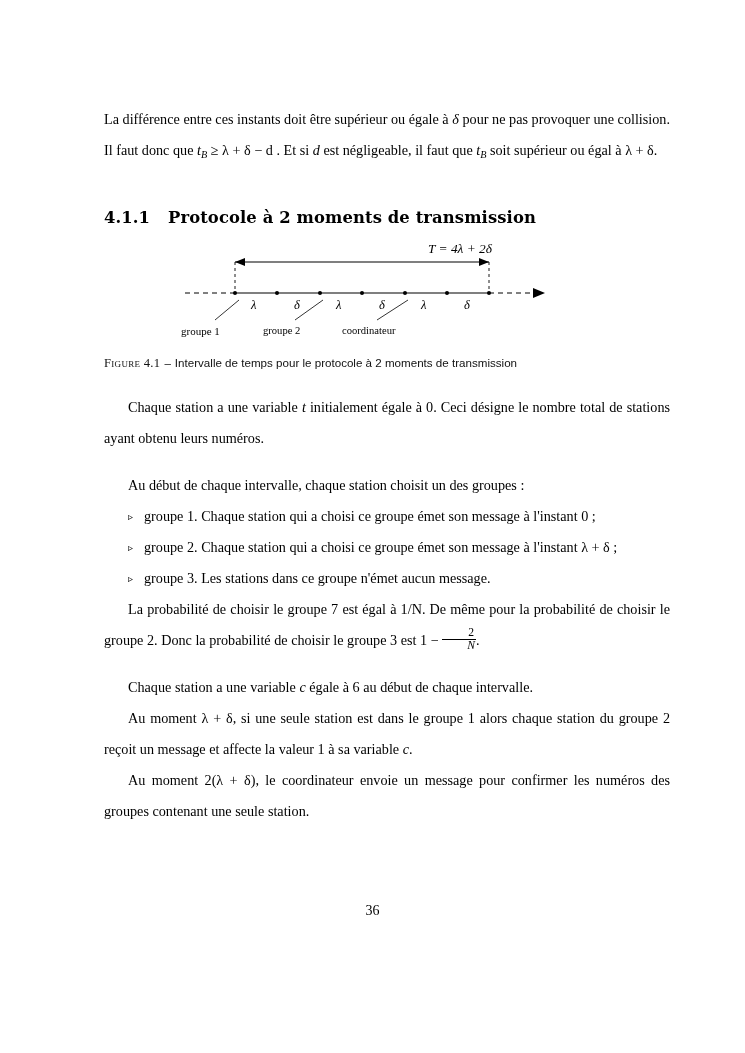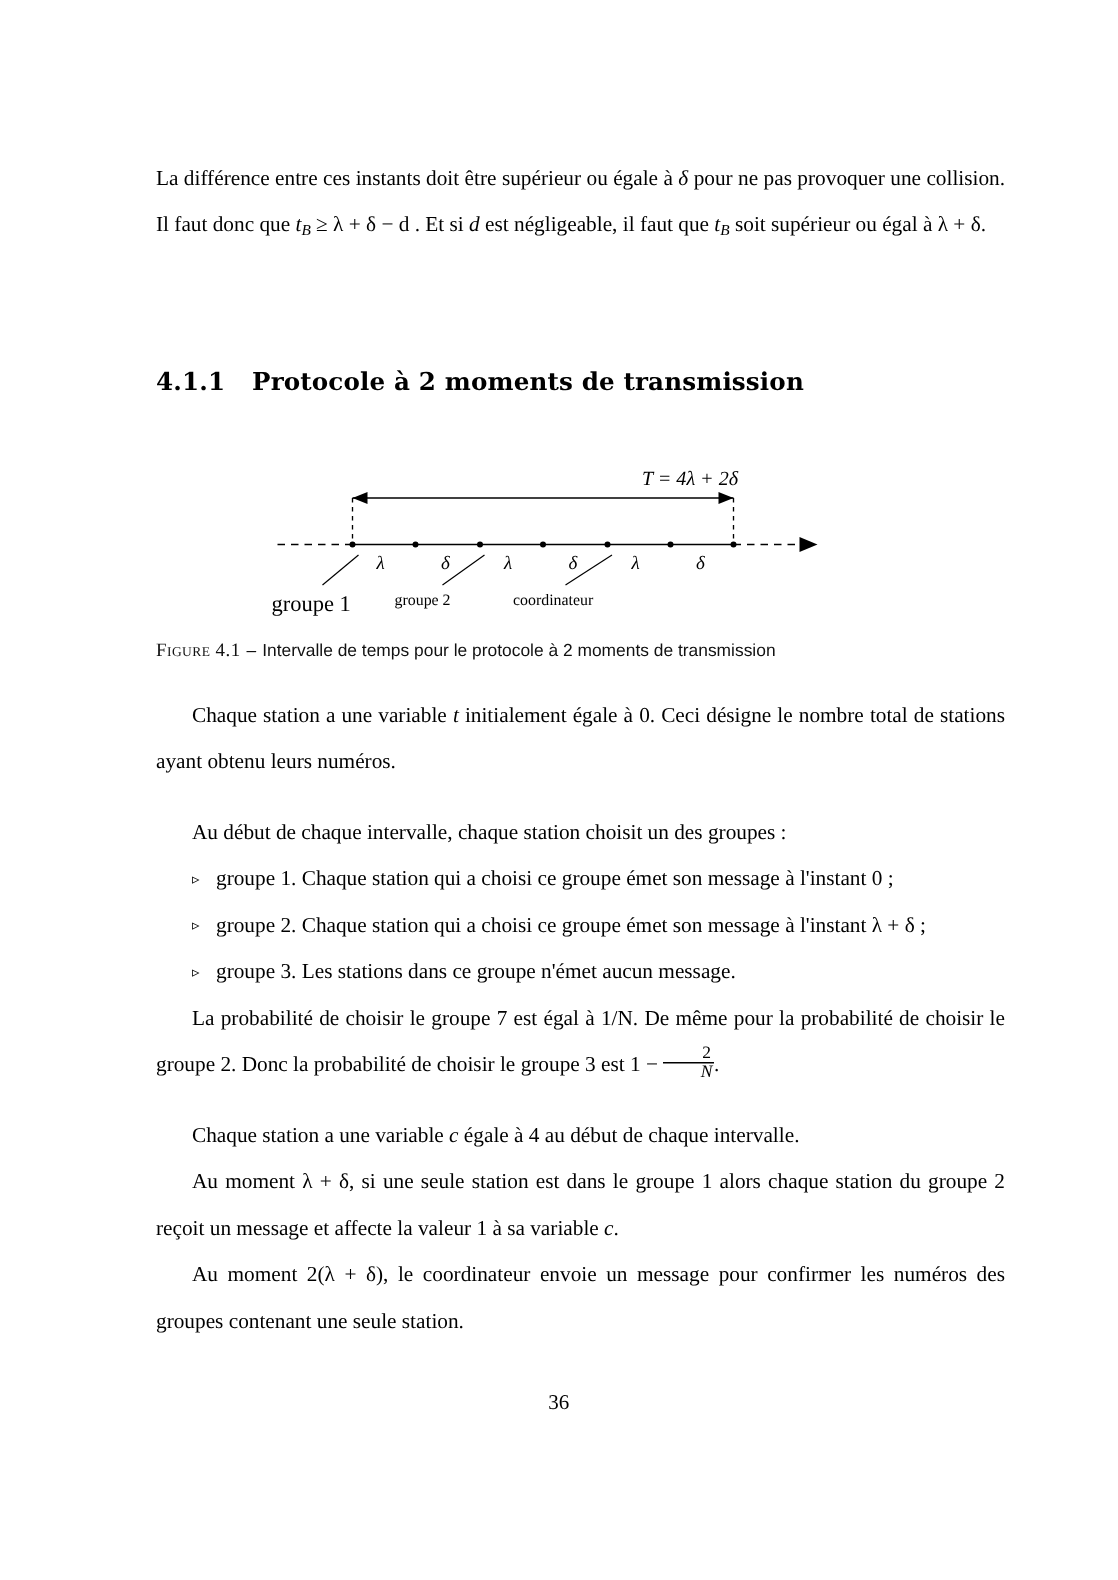--- a/index.html
+++ b/index.html
@@ -43,24 +43,23 @@
     font-family: "DejaVu Serif", serif;
     font-size: 16.4px;
     font-weight: bold;
     margin: 0;
     padding: 0;
     letter-spacing: 0.1px;
   }
   h3.section-head .num {
     display: inline-block;
     width: 64px;
-    margin-top: 37px;
   }
   .figure-block {
-    margin-top: 44px;
+    margin-top: 11px;
     width: 566px;
     position: relative;
     height: 132px;
     text-decoration: underline;
   }
   .fig-svg {
     display: block;
     margin: 0 auto;
   }
   .caption {
@@ -92,21 +91,21 @@
   ul.bullets li .tri {
     position: absolute;
     left: 24px;
     top: 0;
     font-size: 10px;
     line-height: 31px;
   }
   .pagenum {
     position: absolute;
     left: 0;
-    top: 928px;
+    top: 903px;
     width: 745px;
     text-align: center;
     font-size: 14px;
   }
   i { font-family: "Liberation Serif", serif; }
   .mi { font-style: italic; }
   .sub {
     font-size: 0.72em;
     vertical-align: -0.28em;
     font-style: italic;
@@ -168,21 +167,21 @@
       <div style="position:absolute; left:0; top:0; width:566px; height:110px; pointer-events:none;">
         <div style="position:absolute; left:73px; top:3px; width:566px; font-size:13.4px; font-style:italic; text-align:center;">T = 4λ + 2δ</div>
 
         <div style="position:absolute; left:147px; top:60px; font-size:12.6px; font-style:italic;">λ</div>
         <div style="position:absolute; left:190px; top:60px; font-size:12.6px; font-style:italic;">δ</div>
         <div style="position:absolute; left:232px; top:60px; font-size:12.6px; font-style:italic;">λ</div>
         <div style="position:absolute; left:275px; top:60px; font-size:12.6px; font-style:italic;">δ</div>
         <div style="position:absolute; left:317px; top:60px; font-size:12.6px; font-style:italic;">λ</div>
         <div style="position:absolute; left:360px; top:60px; font-size:12.6px; font-style:italic;">δ</div>
 
-        <div style="position:absolute; left:77px; top:87px; font-size:15px;text-align:center;">groupe 1</div>
+        <div style="position:absolute; left:77px; top:87px; font-size:11px;text-align:center;">groupe 1</div>
         <div style="position:absolute; left:159px; top:87px; font-size:10.6px;">groupe 2</div>
         <div style="position:absolute; left:238px; top:87px; font-size:10.6px;">coordinateur</div>
       </div>
 
       <div class="caption" style="position:absolute; left:0; top:104px; width:566px;">
         <span class="cap-label">Figure 4.1</span><span class="dash">–</span><span>Intervalle de temps pour le protocole à 2 moments de transmission</span>
       </div>
     </div>
 
     <div style="height:22px;"></div>
@@ -196,21 +195,21 @@
     <ul class="bullets">
       <li><span class="tri">▹</span><span>groupe 1. Chaque station qui a choisi ce groupe émet son message à l'instant 0 ;</span></li>
       <li><span class="tri">▹</span><span>groupe 2. Chaque station qui a choisi ce groupe émet son message à l'instant λ + δ ;</span></li>
       <li><span class="tri">▹</span><span>groupe 3. Les stations dans ce groupe n'émet aucun message.</span></li>
     </ul>
 
     <p class="body-par indent"><span>La probabilité de choisir le groupe 7 est égal à 1/N. De même pour la probabilité de choisir le groupe 2. Donc la probabilité de choisir le groupe 3 est 1 − </span><span class="frac"><span class="num2">2</span><span class="den2">N</span></span><span>.</span></p>
 
     <div class="gap-small"></div>
 
-    <p class="body-par indent"><span>Chaque station a une variable </span><i class="mi">c</i><span> égale à 4 au début de chaque intervalle.</span></p>
+    <p class="body-par indent"><span>Chaque station a une variable </span><i class="mi">c</i><span> égale à 6 au début de chaque intervalle.</span></p>
 
     <p class="body-par indent"><span>Au moment λ + δ, si une seule station est dans le groupe 1 alors chaque station du groupe 2 reçoit un message et affecte la valeur 1 à sa variable </span><i class="mi">c</i><span>.</span></p>
 
     <p class="body-par indent">Au moment 2(λ + δ), le coordinateur envoie un message pour confirmer les numéros des groupes contenant une seule station.</p>
 
   </div>
 
   <div class="pagenum">36</div>
 
 </div>

